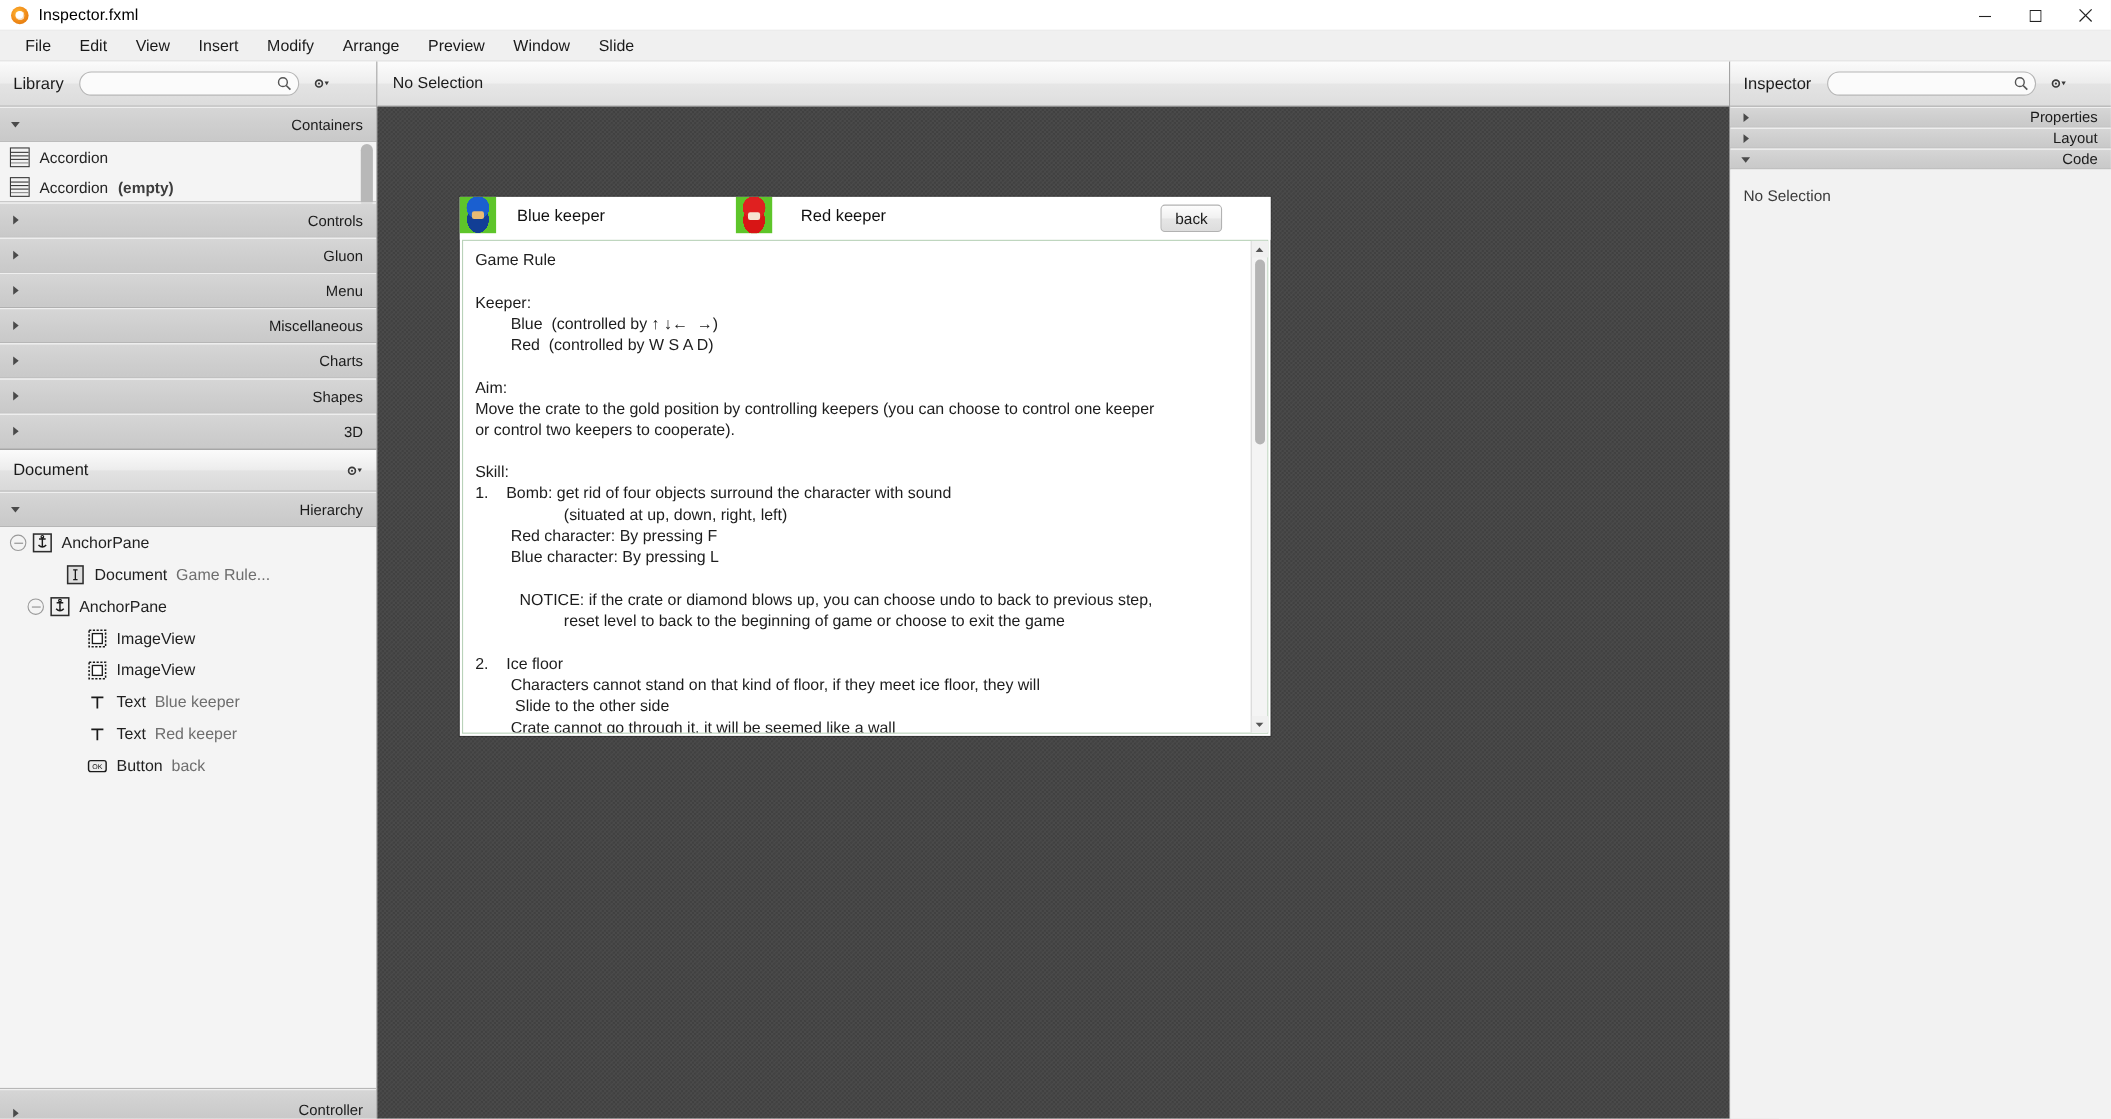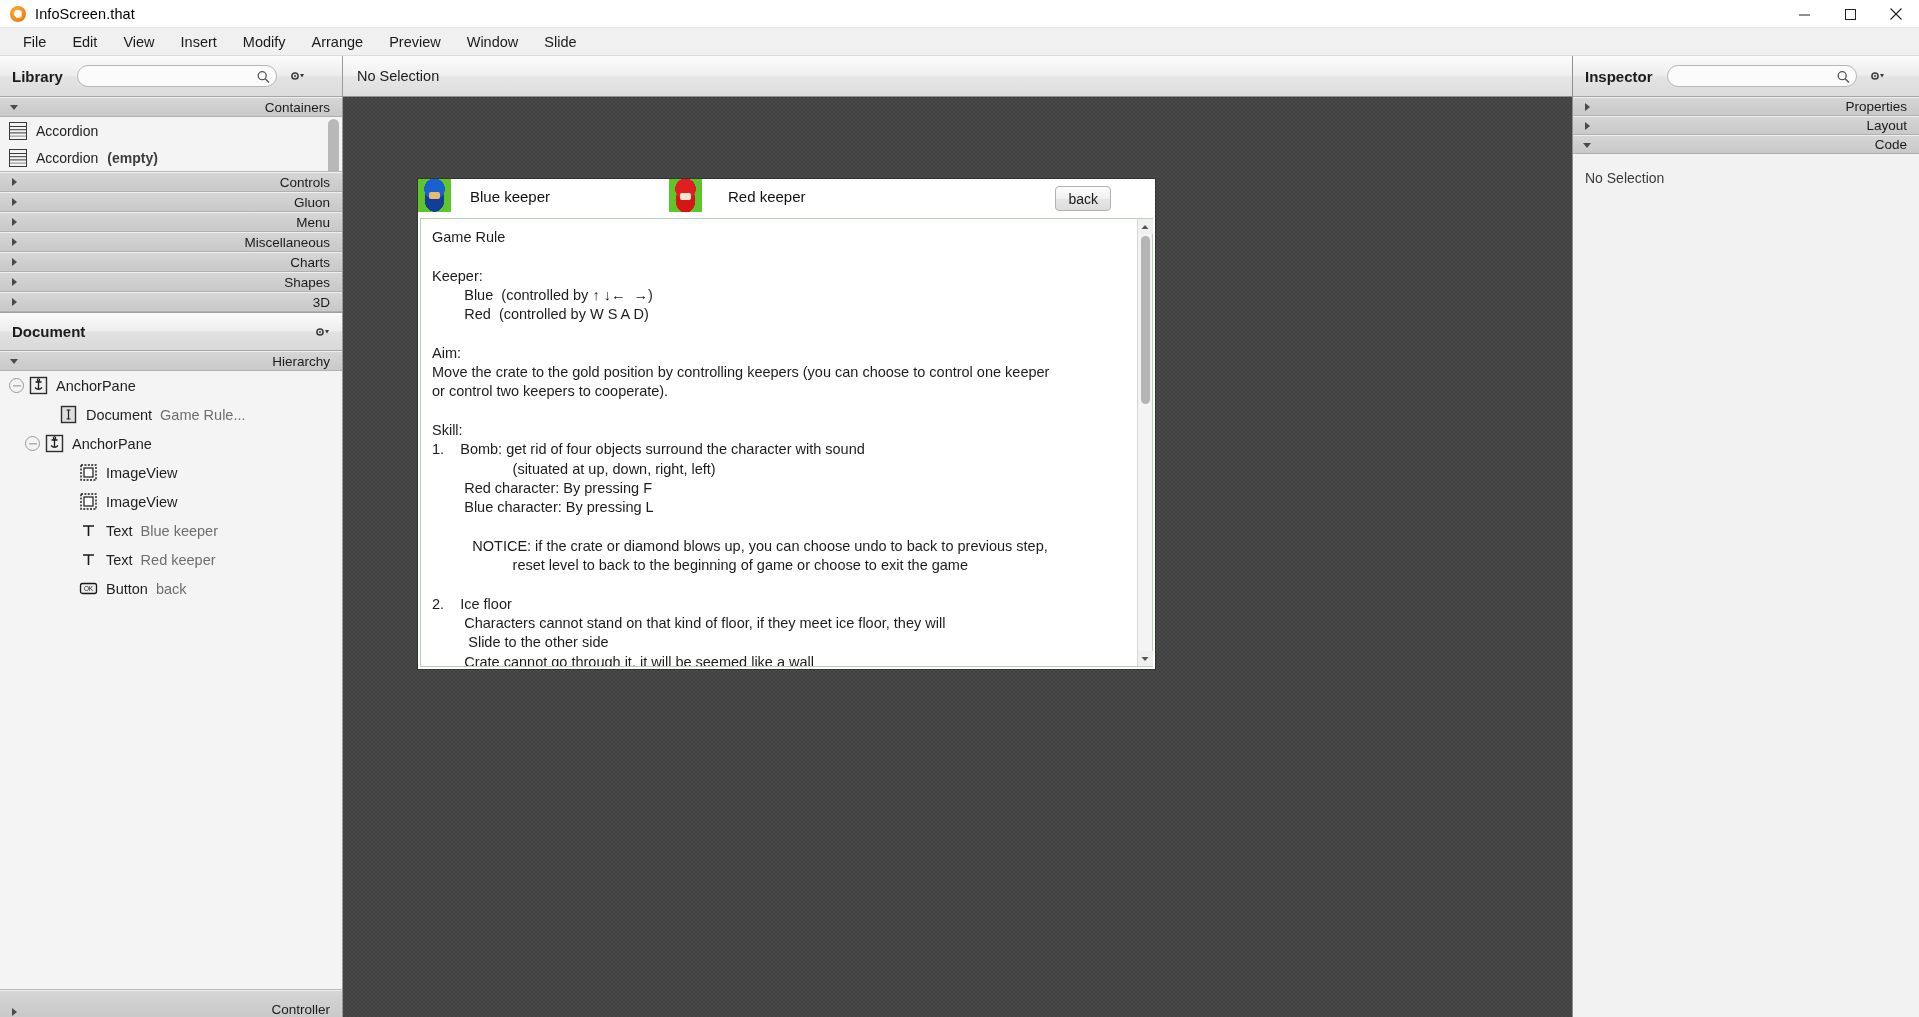--- a/index.html
+++ b/index.html
@@ -65,21 +65,21 @@
     border-right: 1px solid #9a9a9a;
     position: relative;
   }
   .panel-header {
     height: 41px; flex: 0 0 41px;
     background: linear-gradient(to bottom, #fbfbfb 0%, #ededed 48%, #e3e3e3 52%, #dcdcdc 100%);
     border-bottom: 1px solid #a6a6a6;
     display: flex; align-items: center; padding: 0 8px;
     position: relative;
   }
-  .panel-title { font-size: 15px; color: #1b1b1b; padding-left: 4px; font-weight: bold; }
+  .panel-title { font-size: 15px; color: #1b1b1b; padding-left: 4px; }
   .search-box {
     flex: 1; height: 22px; margin-left: 14px; margin-right: 4px;
     background: #fbfbfb; border: 1px solid #b6b6b6; border-radius: 11px;
     display: flex; align-items: center; position: relative;
     max-width: 200px;
   }
   .search-box input {
     border: 0; outline: 0; background: transparent;
     width: 100%; height: 100%; padding: 0 24px 0 10px;
     font-size: 12px; font-family: "Liberation Sans", sans-serif; color: #333;
@@ -89,21 +89,21 @@
     width: 13px; height: 13px;
   }
   .gear-btn {
     width: 24px; height: 22px; margin-left: 4px;
     display: flex; align-items: center; justify-content: center;
   }
 
   
   .lib-body { flex: 0 0 auto; }
   .acc-row {
-    height: 20px; display: flex; align-items: center;
+    height: 32px; display: flex; align-items: center;
     background: linear-gradient(to bottom, #d6d6d6 0%, #cfcfcf 50%, #c9c9c9 100%);
     border-top: 1px solid #efefef;
     border-bottom: 1px solid #b0b0b0;
     padding: 0 10px 0 9px;
     position: relative;
   }
   .acc-row .tri { width: 12px; flex: 0 0 12px; }
   .acc-label {
     flex: 1; text-align: right; font-size: 13.5px; color: #1b1b1b;
     padding-right: 2px;
@@ -283,21 +283,21 @@
     padding: 0 10px 0 9px;
   }
   .insp-body { flex: 1 1 auto; background: #f2f2f2; padding: 16px 0 0 12px; }
   .no-sel-text { font-size: 14px; color: #3a3a3a; }
 </style>
 </head>
 <body>
 
 <div class="titlebar">
   <div class="app-icon"></div>
-  <div class="title-text">InfoScreen.that</div>
+  <div class="title-text">Inspector.fxml</div>
   <div class="win-controls">
     <div class="win-btn">
       <svg width="11" height="11" viewBox="0 0 11 11">
           <line x1="0" y1="6" x2="11" y2="6" stroke="#222" stroke-width="1"></line>
         </svg>
     </div>
     <div class="win-btn">
       <svg width="11" height="11" viewBox="0 0 11 11">
           <rect x="0.5" y="0.5" width="10" height="10" fill="none" stroke="#222" stroke-width="1"></rect>
         </svg>

